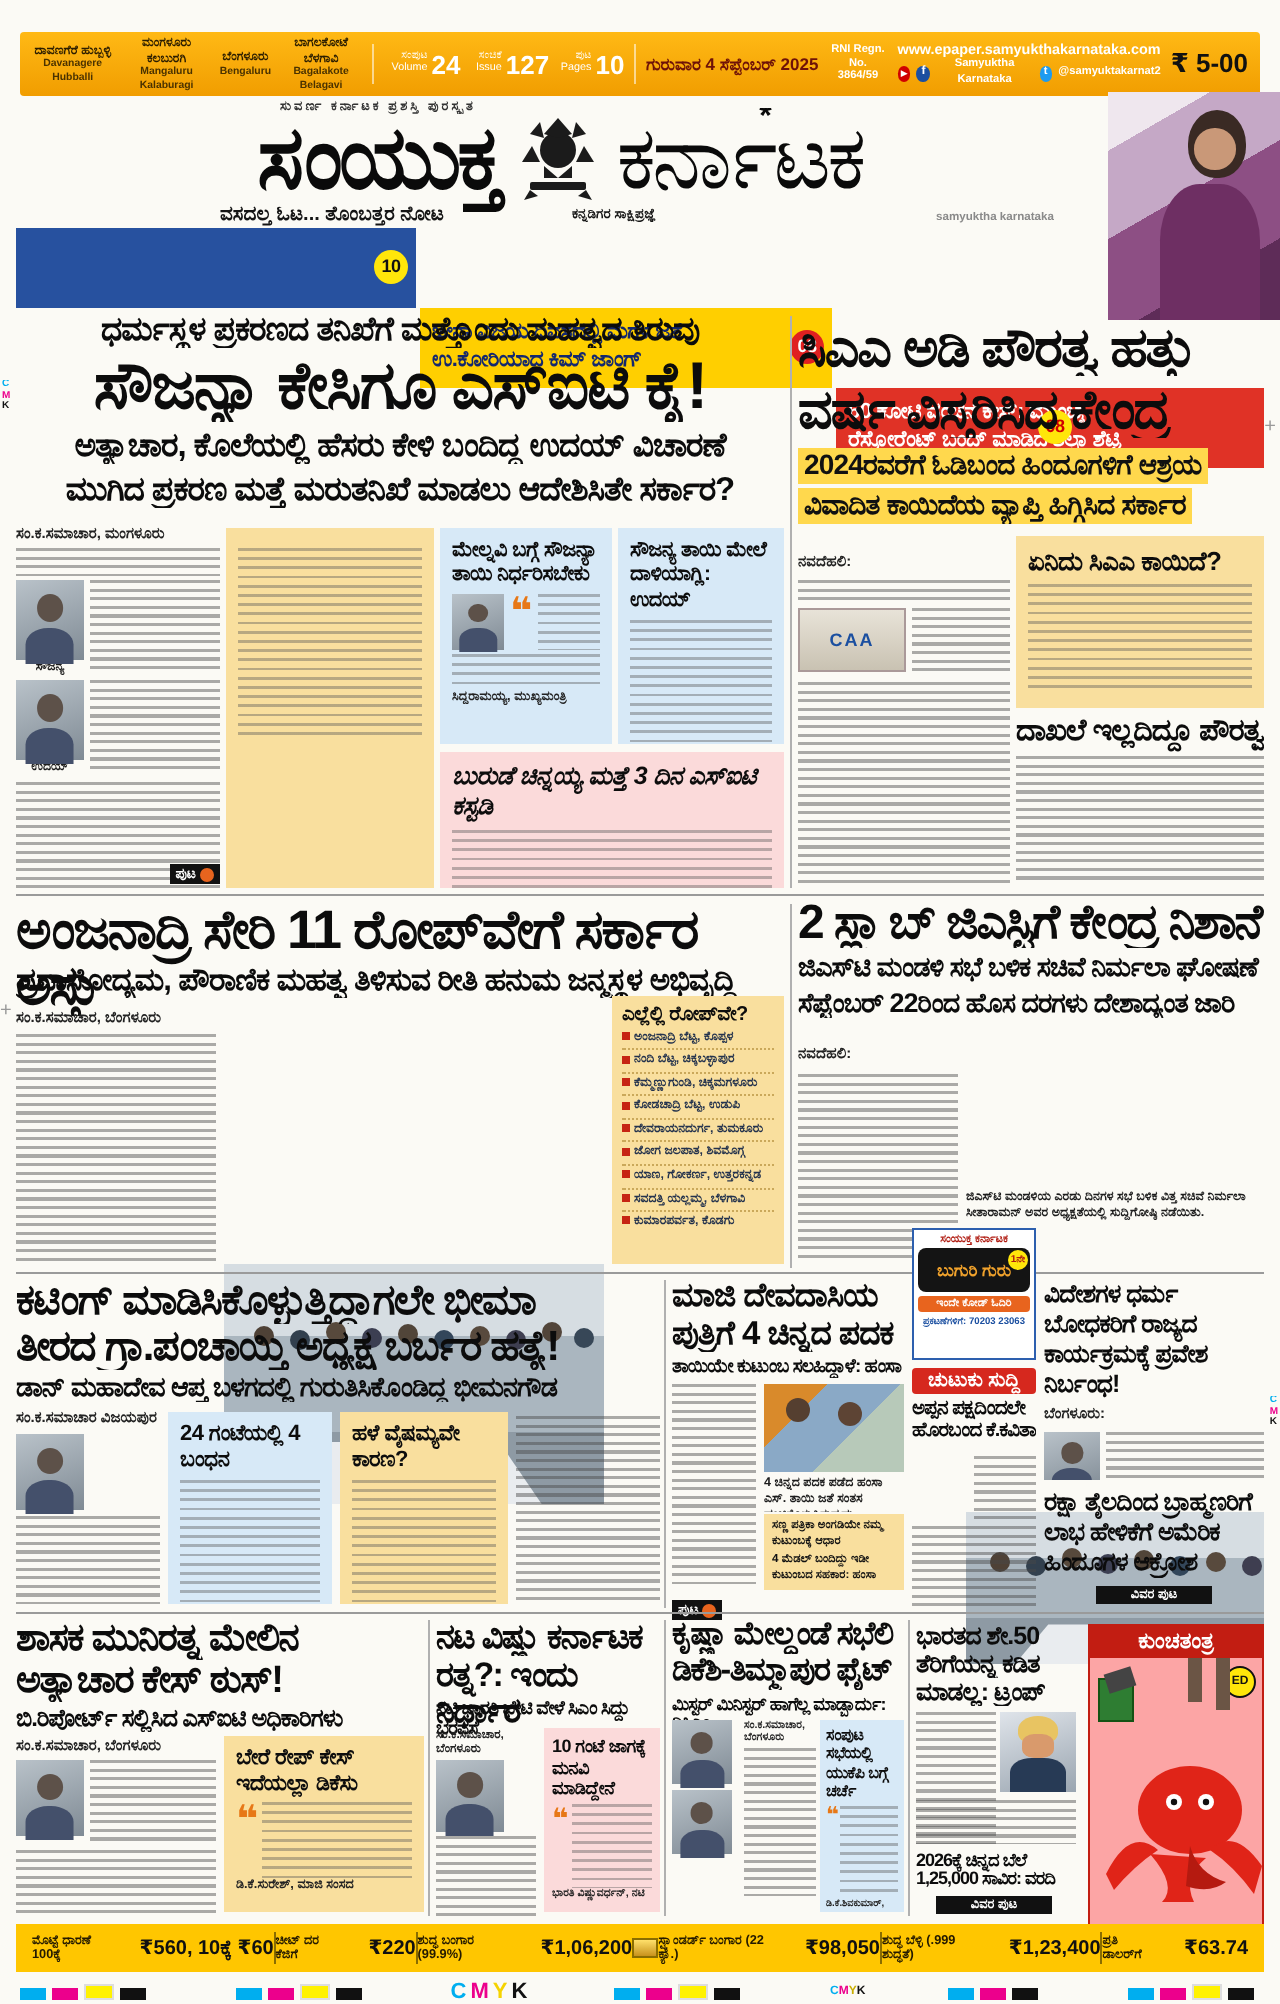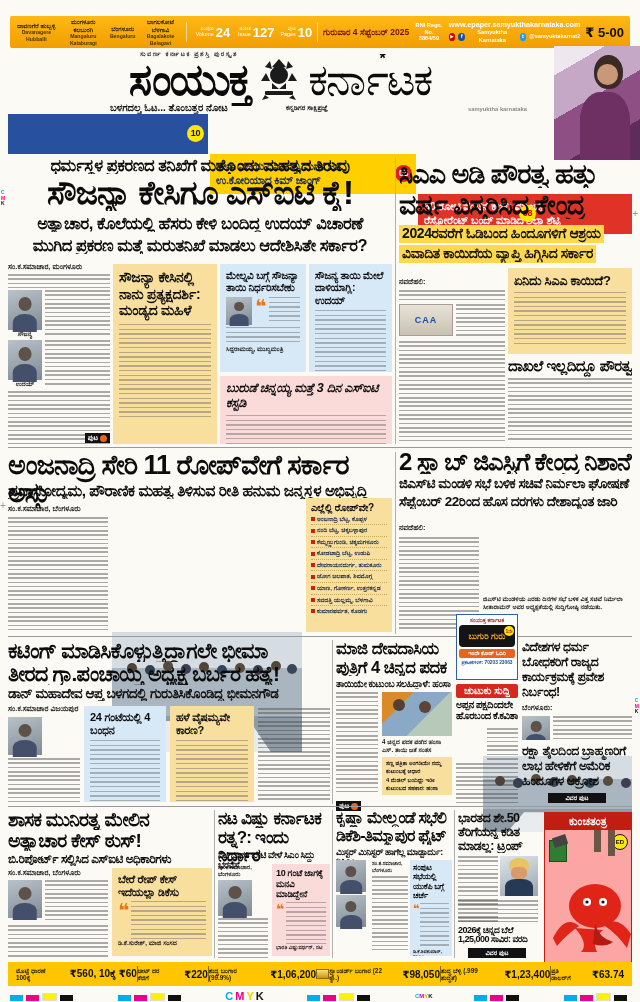--- a/index.html
+++ b/index.html
@@ -130,21 +130,21 @@
             <path d="M5 40 L2 45 L9 43 Z"></path>
             <path d="M33 40 L36 45 L29 43 Z"></path>
           </g>
         </svg>
       </span>
       <span style="position:relative;display:inline-block;">
         <span style="position:absolute;top:-8px;left:58%;font-size:16px;font-weight:bold;color:#0a0a0a;">*</span>
         <span style="font-size:44px;font-weight:400;letter-spacing:-2px;color:#0a0a0a;line-height:1;">ಕರ್ನಾಟಕ</span>
       </span>
     </div>
-    <div class="abs" style="left:110px;top:56px;font-size:10px;font-weight:bold;color:#151515;">ಬಳಗದಲ್ತ ಓಟ... ತೊಂಬತ್ತರ ನೋಟ</div>
+    <div class="abs" style="left:110px;top:56px;font-size:10px;font-weight:bold;color:#151515;">ವಸದಲ್ತ ಓಟ... ತೊಂಬತ್ತರ ನೋಟ</div>
     <div class="abs" style="left:286px;top:58px;font-size:6.8px;font-weight:bold;color:#151515;">ಕನ್ನಡಿಗರ ಸಾಕ್ಷಿಪ್ರಜ್ಞೆ</div>
     <div class="abs" style="left:468px;top:60px;font-size:5.8px;color:#8a8a8a;font-weight:bold;">samyuktha karnataka</div>
   </div>
 
   <div class="abs" style="right:0;top:46px;width:86px;height:114px;background:linear-gradient(150deg,#efe7ee 0 18%,#c5a8c6 18% 45%,#8d4f84 45% 75%,#5e2c58 75%);z-index:5;">
     <div style="position:absolute;left:46%;top:8%;width:34%;height:30%;border-radius:50% 50% 46% 46%;background:#3a2a24;"></div>
     <div style="position:absolute;left:50%;top:16%;width:24%;height:18%;border-radius:50%;background:#c99878;"></div>
     <div style="position:absolute;left:30%;top:40%;width:58%;height:62%;border-radius:40% 40% 0 0;background:#6e2f63;"></div>
   </div>
 
@@ -199,21 +199,20 @@
       <div class="faux" style="height:54px;margin-top:3px;"></div>
       <div style="position:absolute;right:0;bottom:0;">
         <span class="pagetag">
             <span>ಪುಟ</span>
             <i></i>
           </span>
       </div>
     </div>
 
     <div class="abs ybox box-pad" style="left:113px;top:264px;width:104px;height:180px;">
-      <div class="boxtitle" style="font-size:14px;">ಸೌಜನ್ಯಾ ಕೇಸಿನಲ್ಲಿ ನಾನು ಪ್ರತ್ಯಕ್ಷದರ್ಶಿ: ಮಂಡ್ಯದ ಮಹಿಳೆ</div>
       <div class="fauxlite" style="height:96px;margin-top:5px;"></div>
     </div>
 
     <div class="abs bbox box-pad" style="left:220px;top:264px;width:86px;height:108px;">
       <div class="boxtitle" style="font-size:10.5px;">ಮೇಲ್ನವಿ ಬಗ್ಗೆ ಸೌಜನ್ಯಾ ತಾಯಿ ನಿರ್ಧರಿಸಬೇಕು</div>
       <div style="display:flex;gap:3px;margin-top:3px;align-items:flex-start;">
         <div class="photo" style="width:26px;height:28px;"></div>
         <span class="qmark">❝</span>
         <div class="fauxlite" style="flex:1;height:28px;"></div>
       </div>

